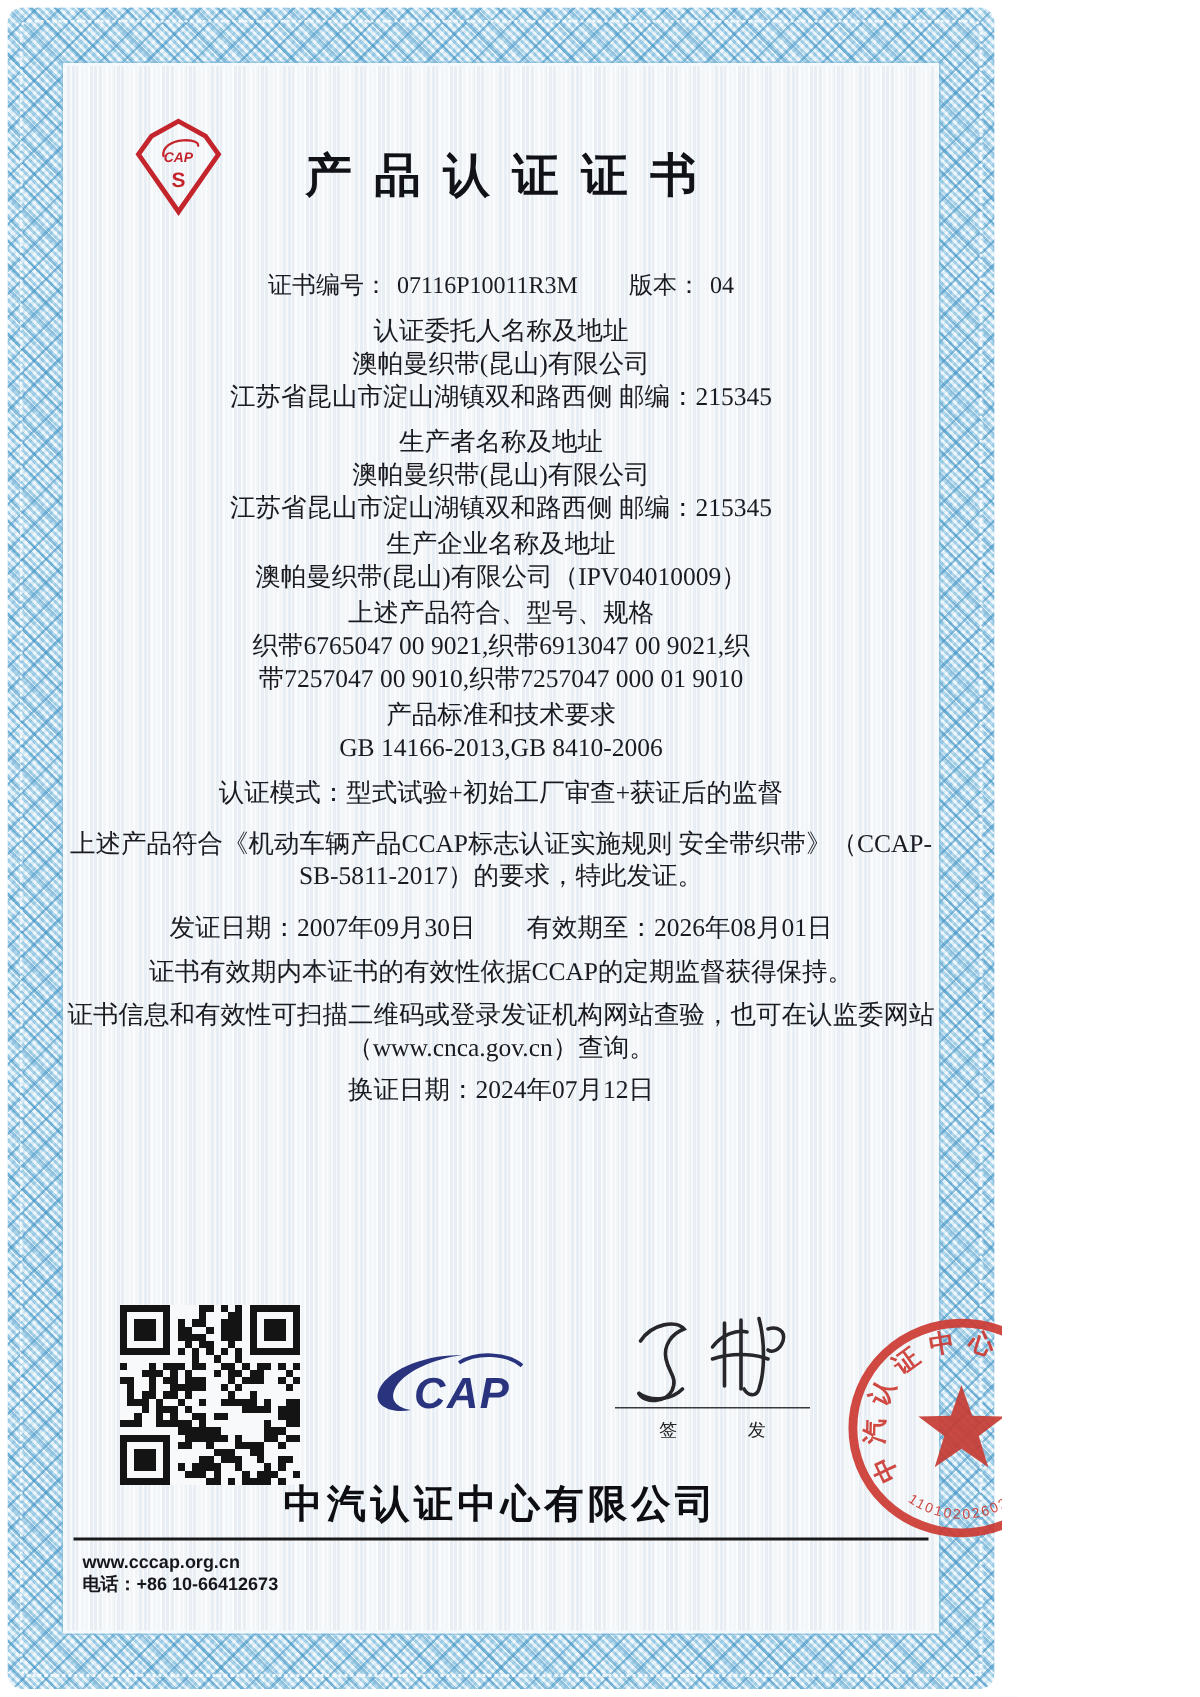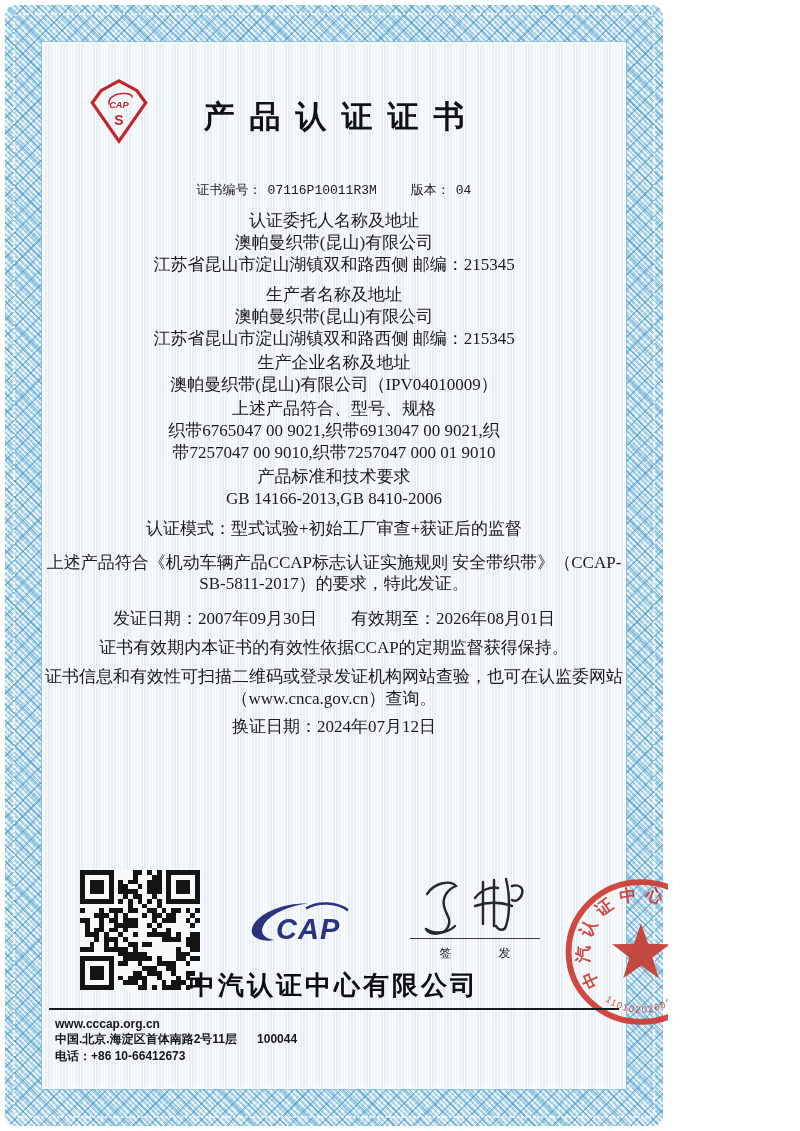--- a/index.html
+++ b/index.html
@@ -34,21 +34,21 @@
     box-shadow:0 0 0 2px rgba(255,255,255,.9), 0 0 0 3px rgba(120,180,214,.55);
   }
   
   .ccap-mark{position:absolute;left:46px;top:34px;width:58px;height:66px;}
   
   .content{position:relative;padding-top:48px;text-align:center;font-size:17px;line-height:22px;}
   .title{
     margin:2px;font-size:31px;line-height:46px;font-weight:bold;color:#111118;
     letter-spacing:15px;padding-left:15px;
   }
-  .certline{margin:40px 0 0;font-size:13px;display:flex;justify-content:center;gap:6px;font-family:Liberation Mono, monospace;}
+  .certline{margin:40px 0 0;font-size:16px;display:flex;justify-content:center;gap:6px;}
   .certline .wide-gap{display:inline-block;width:22px;}
   .sec{margin-top:8px;}
   .sec.tight{margin-top:2px;}
   .sec p{margin:0;}
   .mode{margin:8px 0 12px;}
   .statement{margin:4px auto 0;max-width:678px;line-height:21px;}
   .dates{margin-top:14px;display:flex;justify-content:center;gap:34px;}
   .maintain{margin:7px 0 0;}
   .verify{margin:7px auto 0;max-width:660px;line-height:22px;}
   .renewal{margin:6px 0 0;}
@@ -400,19 +400,18 @@
       <text font-size="11" letter-spacing="1.8" fill="#cd3a33" font-family="Liberation Sans, sans-serif">
         <textPath href="#seal-bottom-arc" startOffset="2">1101020260215</textPath>
       </text>
     </svg>
 
     <div class="footer">
       <div class="footer-company">中汽认证中心有限公司</div>
       <div class="footer-rule"></div>
       <div class="footer-row">
         <span>www.cccap.org.cn</span>
-        <span class="addr">中国.北京.海淀区首体南路2号11层      100044</span>
         <span>电话：+86 10-66412673</span>
       </div>
     </div>
 
   </div>
 </div>
 
 </body></html>

